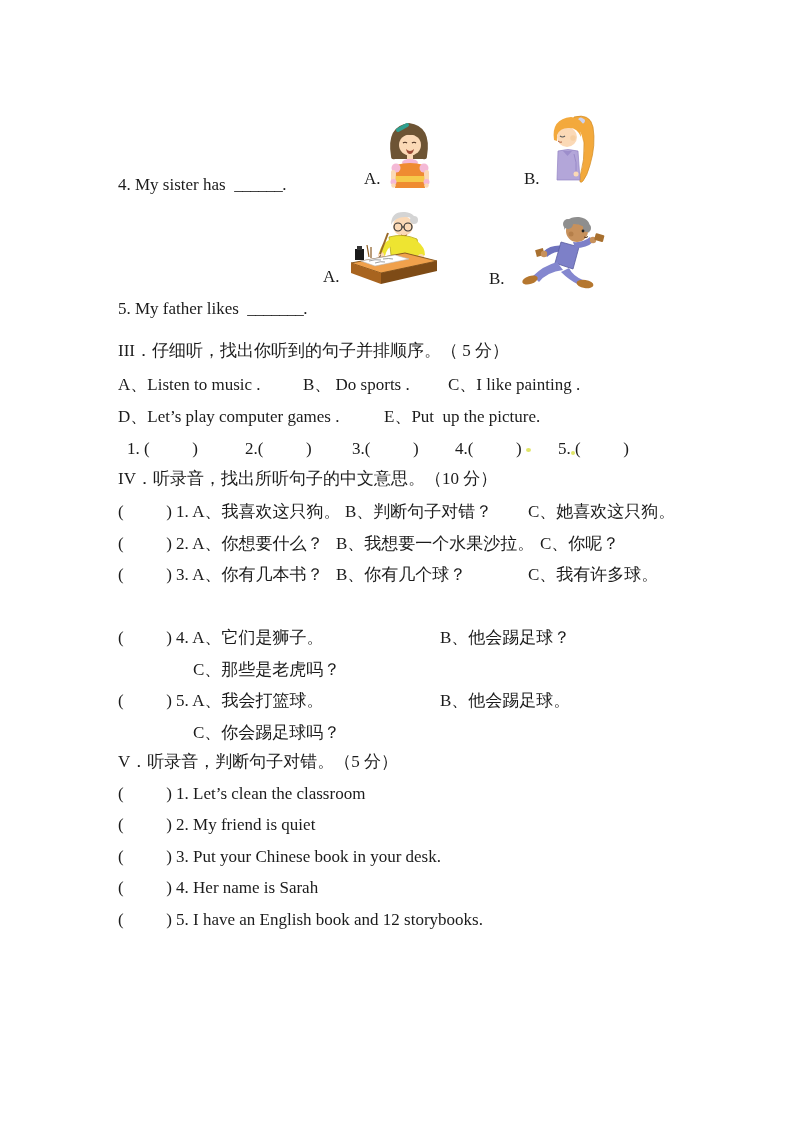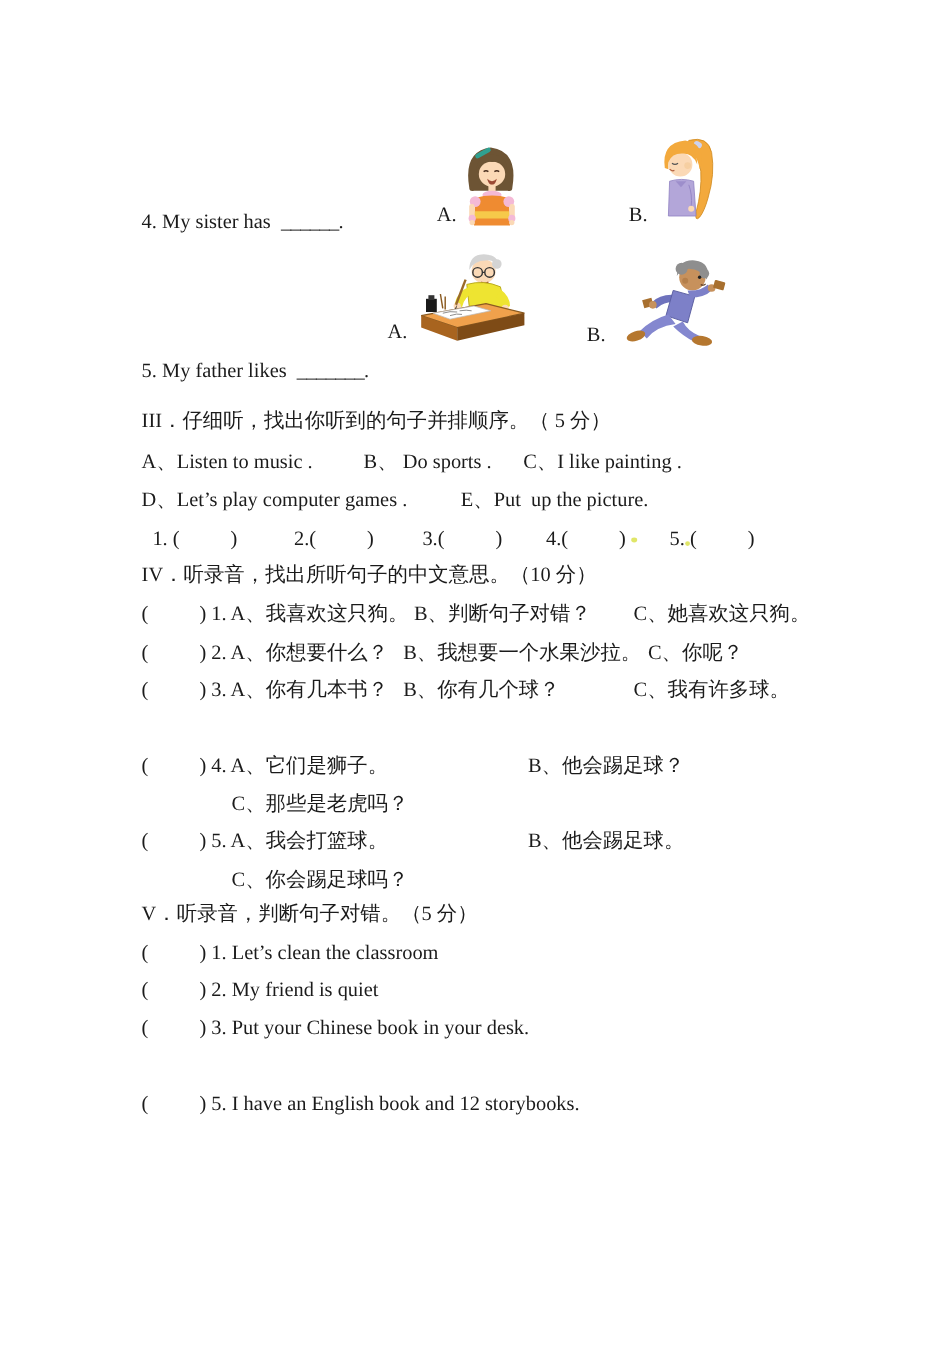--- a/index.html
+++ b/index.html
@@ -121,21 +121,21 @@
       <path d="M44,48 Q30,52 20,62 L26,68 Q34,58 50,56 Z" fill="#8487cf"></path>
       <ellipse cx="17" cy="66" rx="8" ry="4" fill="#b5772f" transform="rotate(-18 17 66)"></ellipse>
       <path d="M56,54 Q60,62 70,66 L66,71 Q56,66 48,58 Z" fill="#8487cf"></path>
       <ellipse cx="72" cy="70" rx="8.5" ry="4" fill="#b5772f" transform="rotate(8 72 70)"></ellipse>
     </svg>
   </div>
 
   <div class="t" style="left:118px; top:340px;">III．仔细听，找出你听到的句子并排顺序。（ 5 分）</div>
   <div class="t" style="left:118px; top:374px;">A、Listen to music .</div>
   <div class="t" style="left:303px; top:374px;">B、 Do sports .</div>
-  <div class="t" style="left:436px; top:374px;font-family:Liberation Serif, serif;">C、I like painting .</div>
+  <div class="t" style="left:448px; top:374px;font-family:Liberation Serif, serif;">C、I like painting .</div>
   <div class="t" style="left:118px; top:406px;">D、Let’s play computer games .</div>
   <div class="t" style="left:384px; top:406px;">E、Put  up the picture.</div>
 
   <div class="t" style="left:127px; top:438px;">1. (          )</div>
   <div class="t" style="left:245px; top:438px;">2.(          )</div>
   <div class="t" style="left:352px; top:438px;">3.(          )</div>
   <div class="t" style="left:455px; top:438px;">4.(          )</div>
   <div class="t" style="left:558px; top:438px;">5. (          )</div>
   <div class="adot" style="left:526px; top:448px; width:5px; height:4px;"></div>
   <div class="adot" style="left:571px; top:451px; width:4px; height:4px;"></div>
@@ -159,17 +159,18 @@
   <div class="t" style="left:193px; top:659px;">C、那些是老虎吗？</div>
 
   <div class="t" style="left:118px; top:690px;">(          ) 5. A、我会打篮球。</div>
   <div class="t" style="left:440px; top:690px;">B、他会踢足球。</div>
   <div class="t" style="left:193px; top:722px;">C、你会踢足球吗？</div>
 
   <div class="t" style="left:118px; top:751px;">V．听录音，判断句子对错。（5 分）</div>
   <div class="t" style="left:118px; top:783px;">(          ) 1. Let’s clean the classroom</div>
   <div class="t" style="left:118px; top:814px;">(          ) 2. My friend is quiet</div>
   <div class="t" style="left:118px; top:846px;">(          ) 3. Put your Chinese book in your desk.</div>
+  <div class="t" style="left:118px; top:877px;">(          ) 4. Her name is Sarah</div>
   <div class="t" style="left:118px; top:909px;">(          ) 5. I have an English book and 12 storybooks.</div>
 
   <div class="center-title" style="top:969px;">Writing Part（笔试部分 70 分）</div>
 
 </div>
 
 </body></html>

